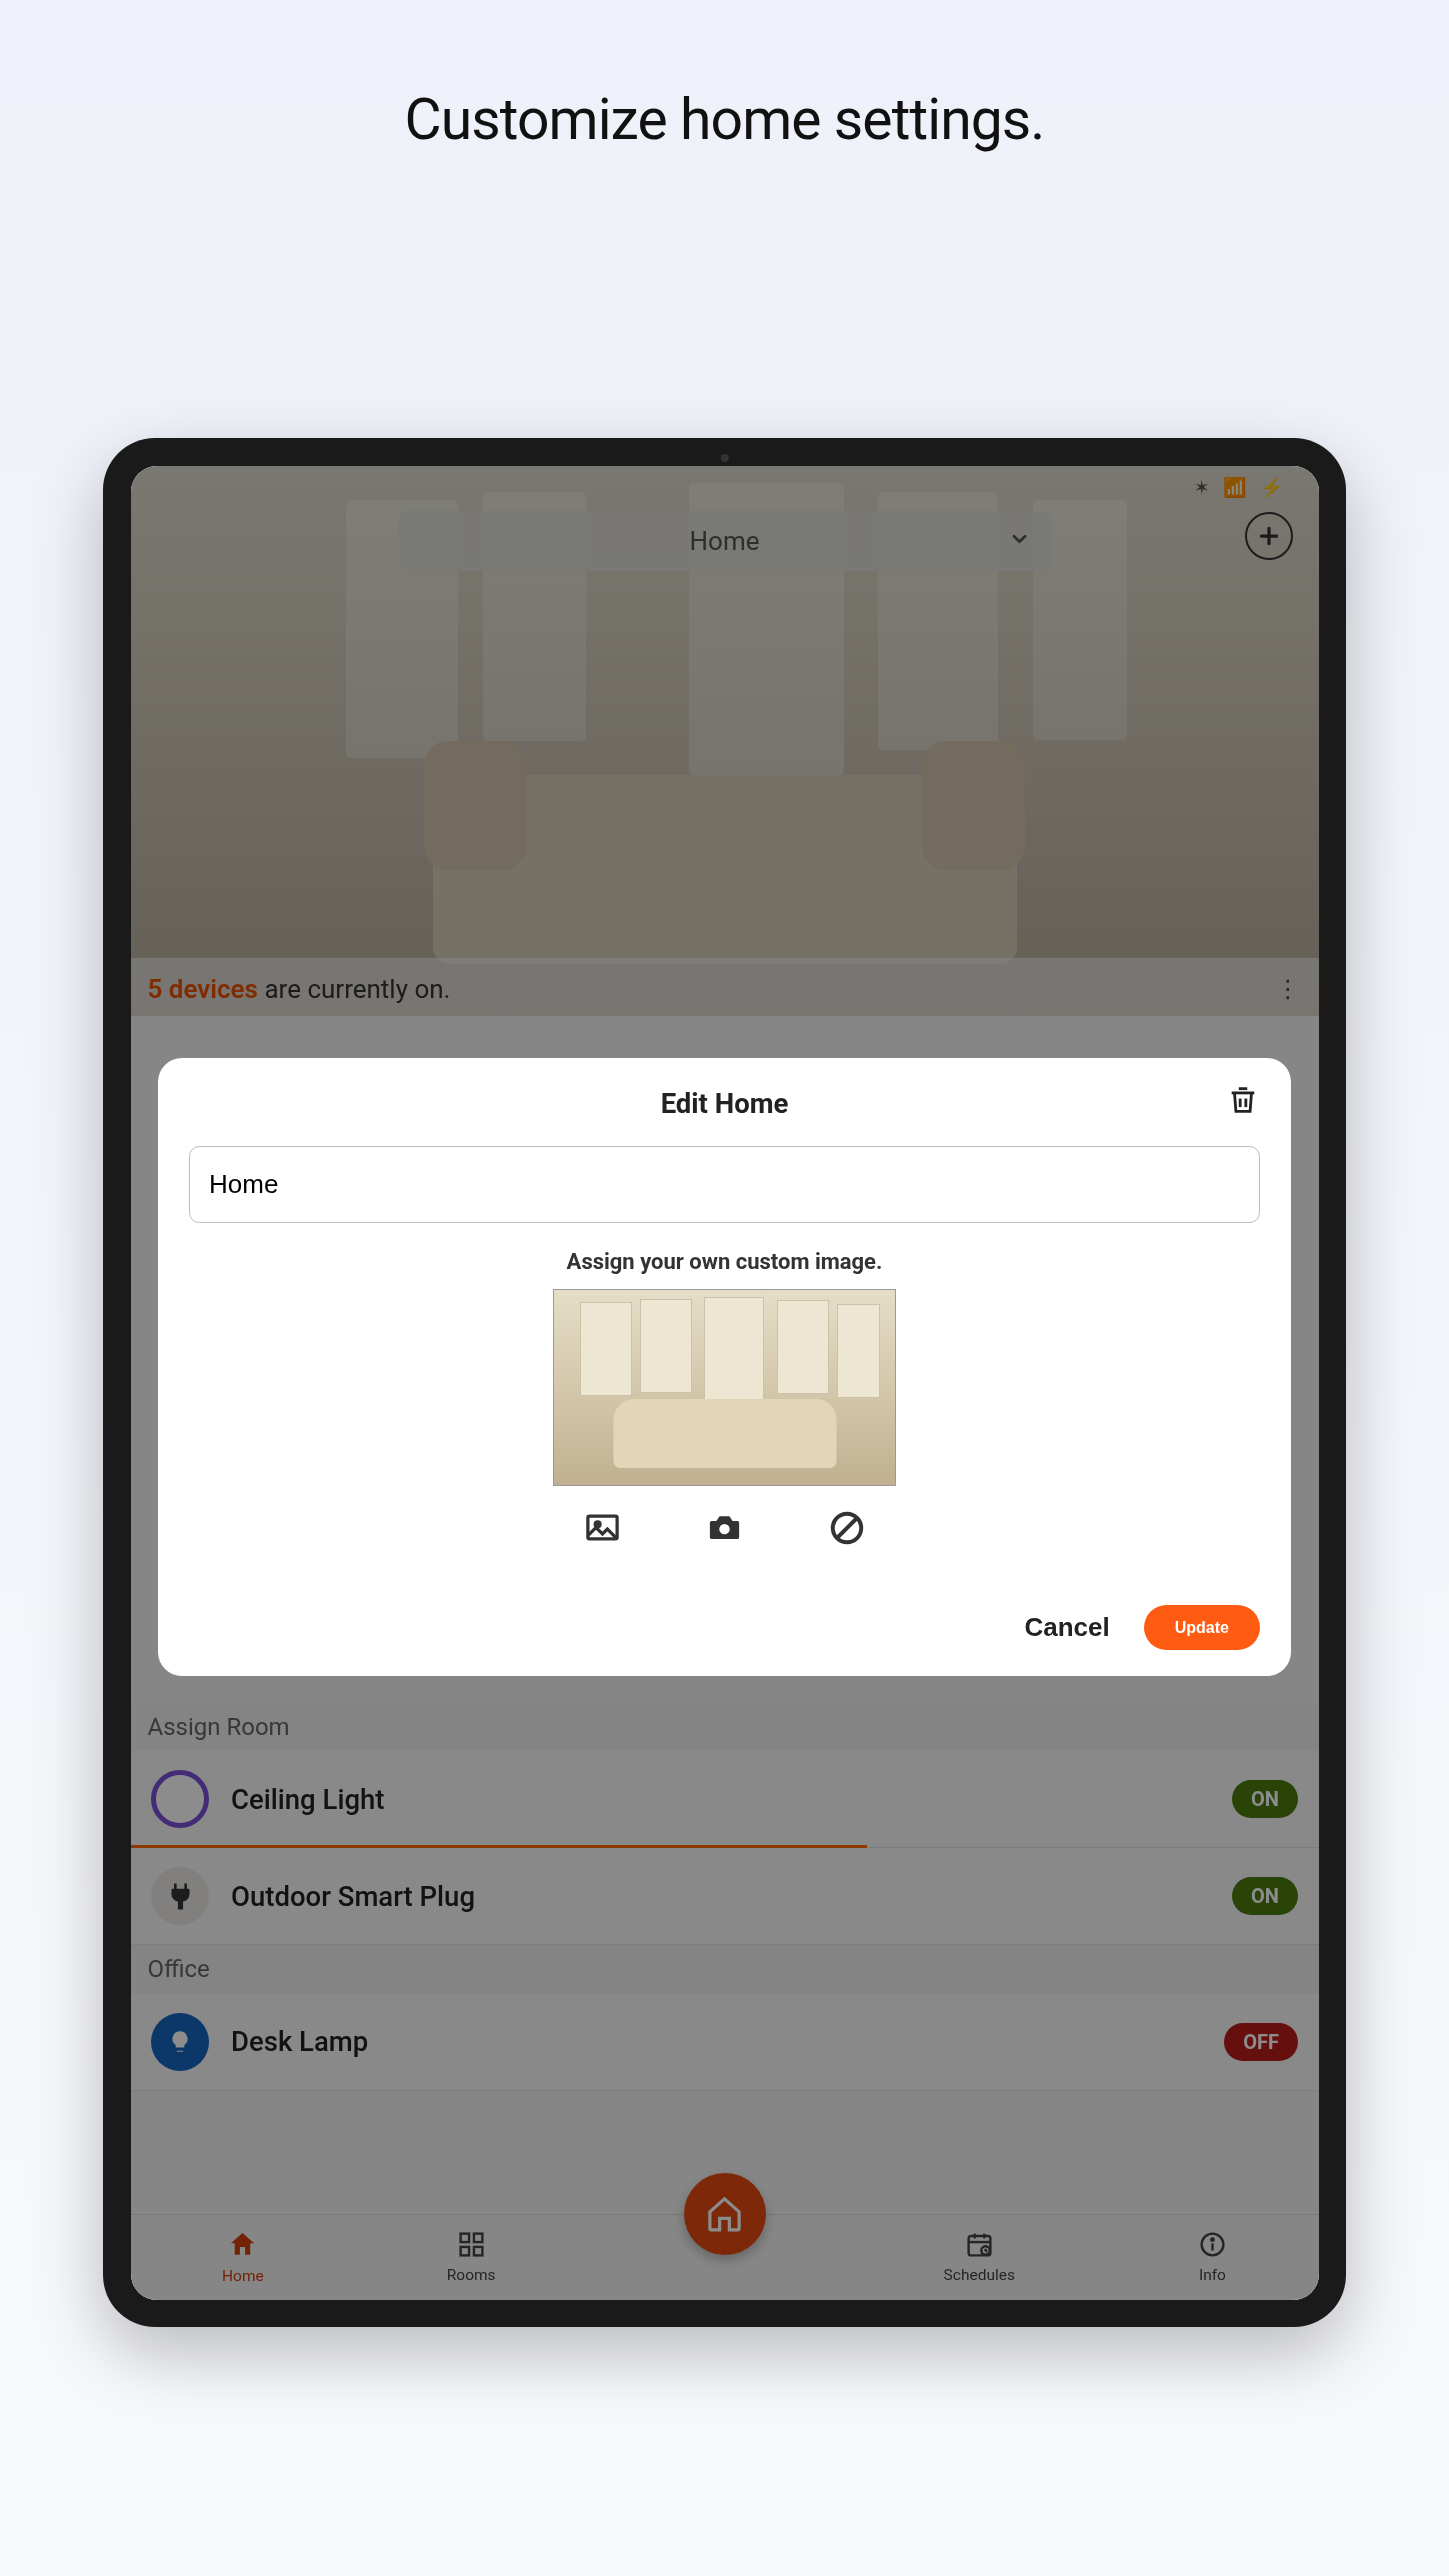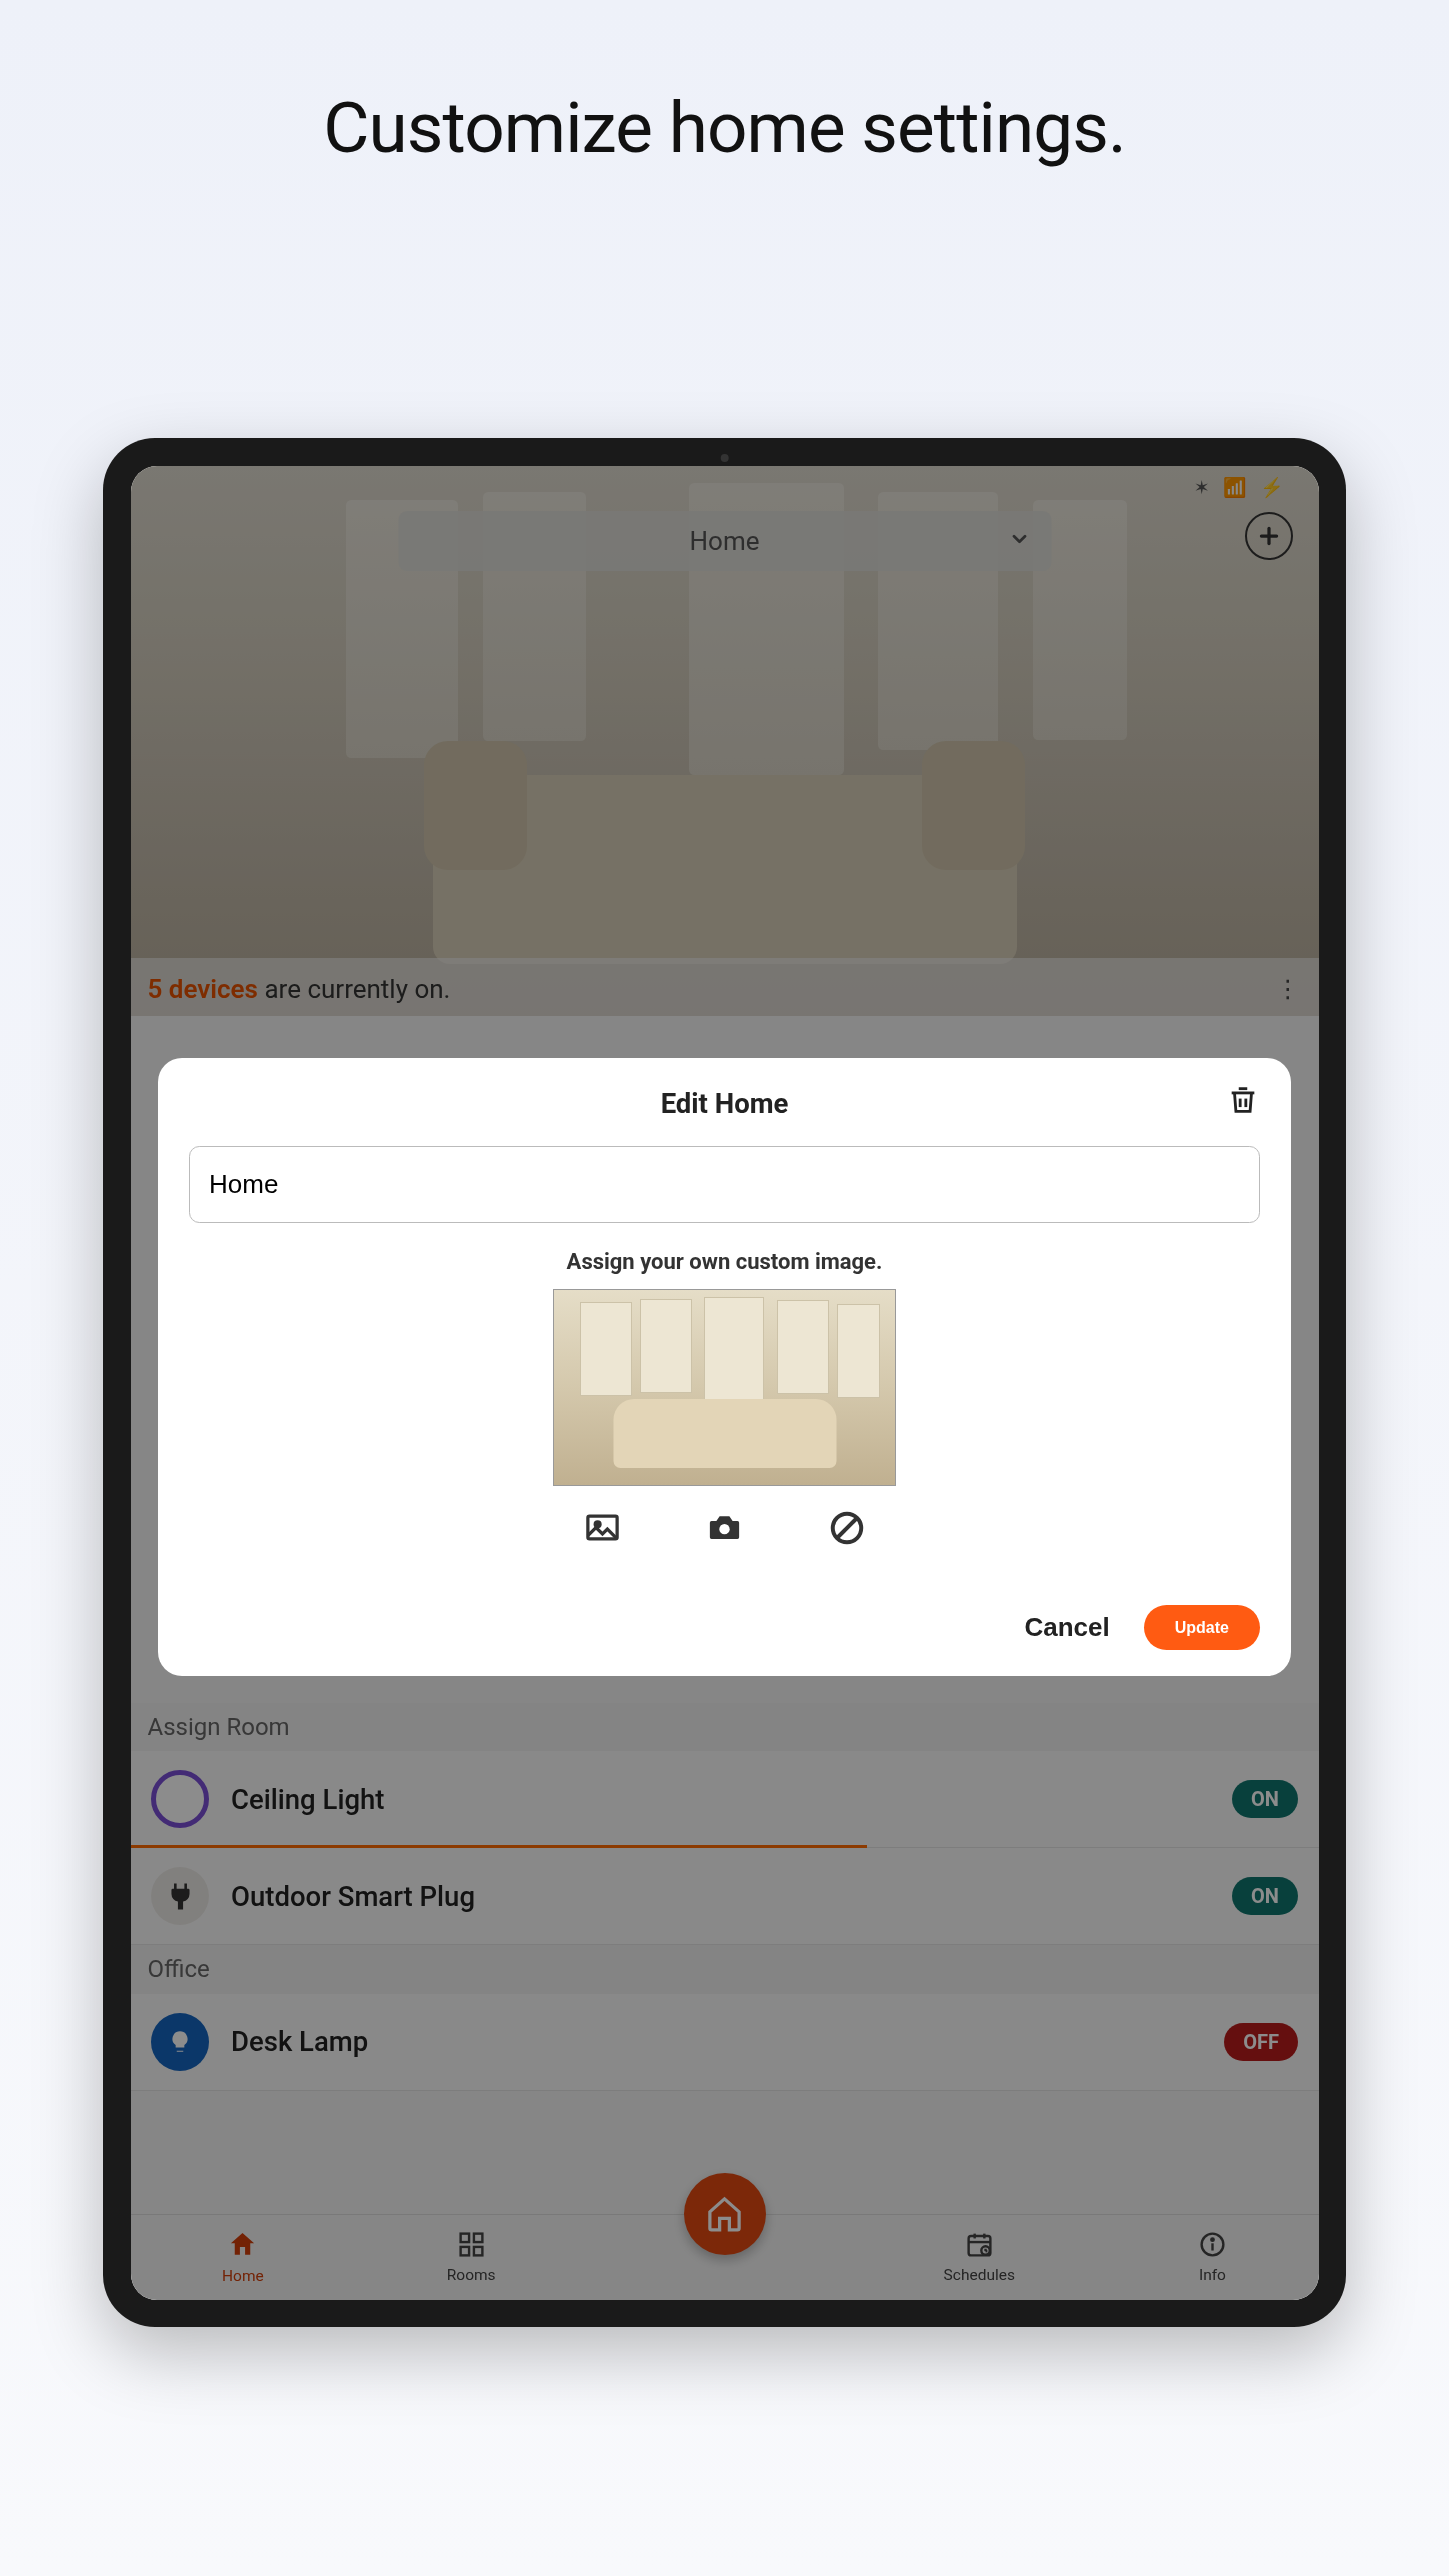--- a/index.html
+++ b/index.html
@@ -5,21 +5,21 @@
 * { box-sizing: border-box; margin: 0; padding: 0; }
 body {
   font-family: -apple-system, BlinkMacSystemFont, "Segoe UI", Roboto, Helvetica, Arial, sans-serif;
   background: linear-gradient(180deg, #eef1f9 0%, #f8f9fc 100%);
   width: 1449px;
   height: 2576px;
   overflow: hidden;
 }
 .page-title {
   text-align: center;
-  font-size: 71px;
+  font-size: 57px;
   font-weight: 400;
   color: #111;
   padding-top: 86px;
   letter-spacing: -0.9px;
 }
 .tablet {
   position: absolute;
   top: 438px;
   left: 103px;
   width: 1243px;
@@ -171,21 +171,21 @@
   color: #222;
   flex: 1;
 }
 .device-toggle {
   padding: 6.9px 19px;
   border-radius: 24px;
   font-size: 20px;
   font-weight: 700;
   color: #fff;
 }
-.device-toggle.on { background: #0f766e; }
+.device-toggle.on { background: #4d7c0f; }
 .device-toggle.off { background: #b91c1c; }
 
 
 .bottom-nav {
   position: absolute;
   bottom: 0; left: 0; right: 0;
   height: 86px;
   background: #f5f5f5;
   border-top: 0.9px solid #ddd;
   display: flex;

